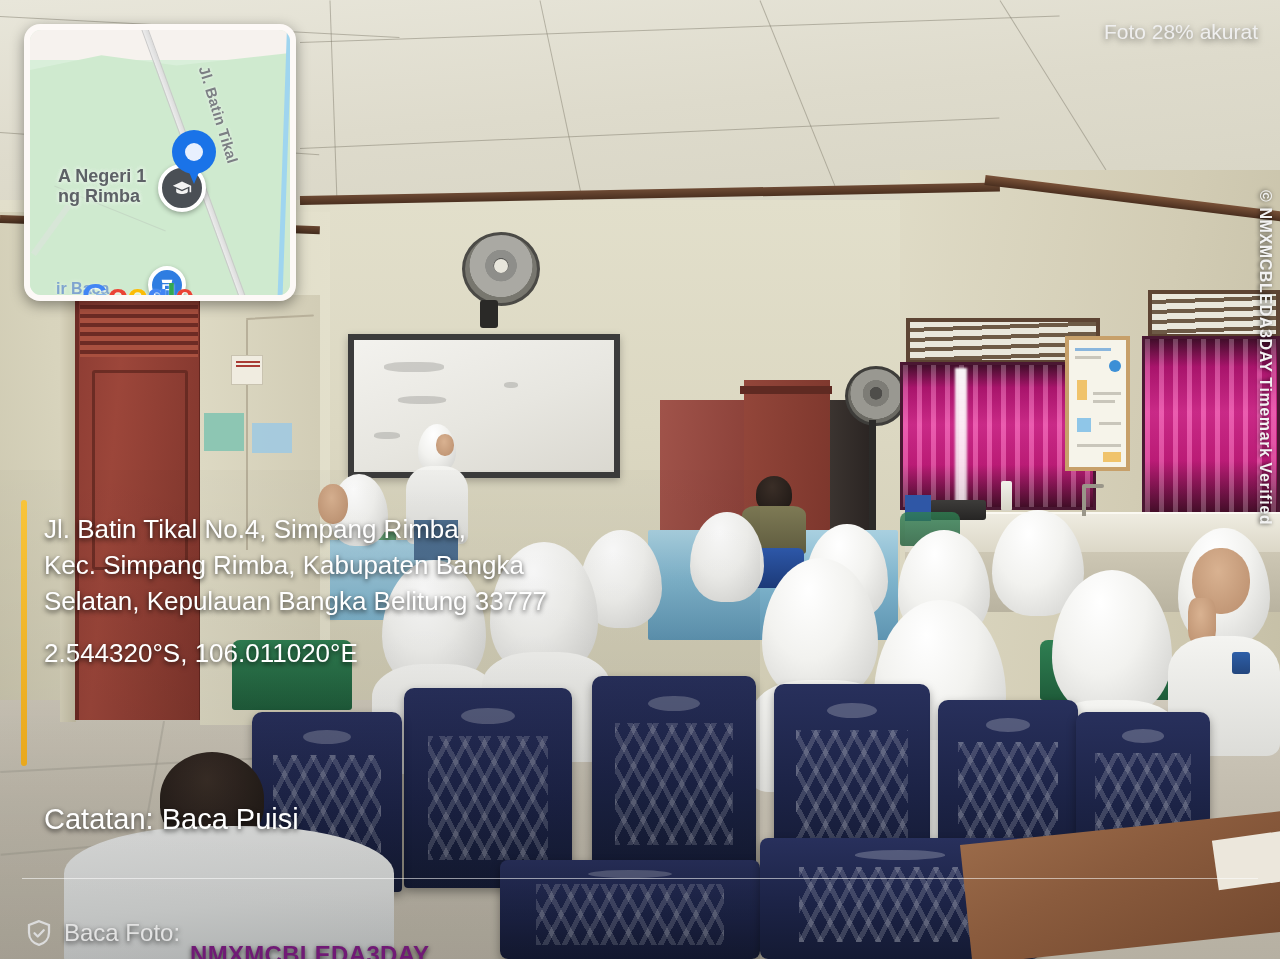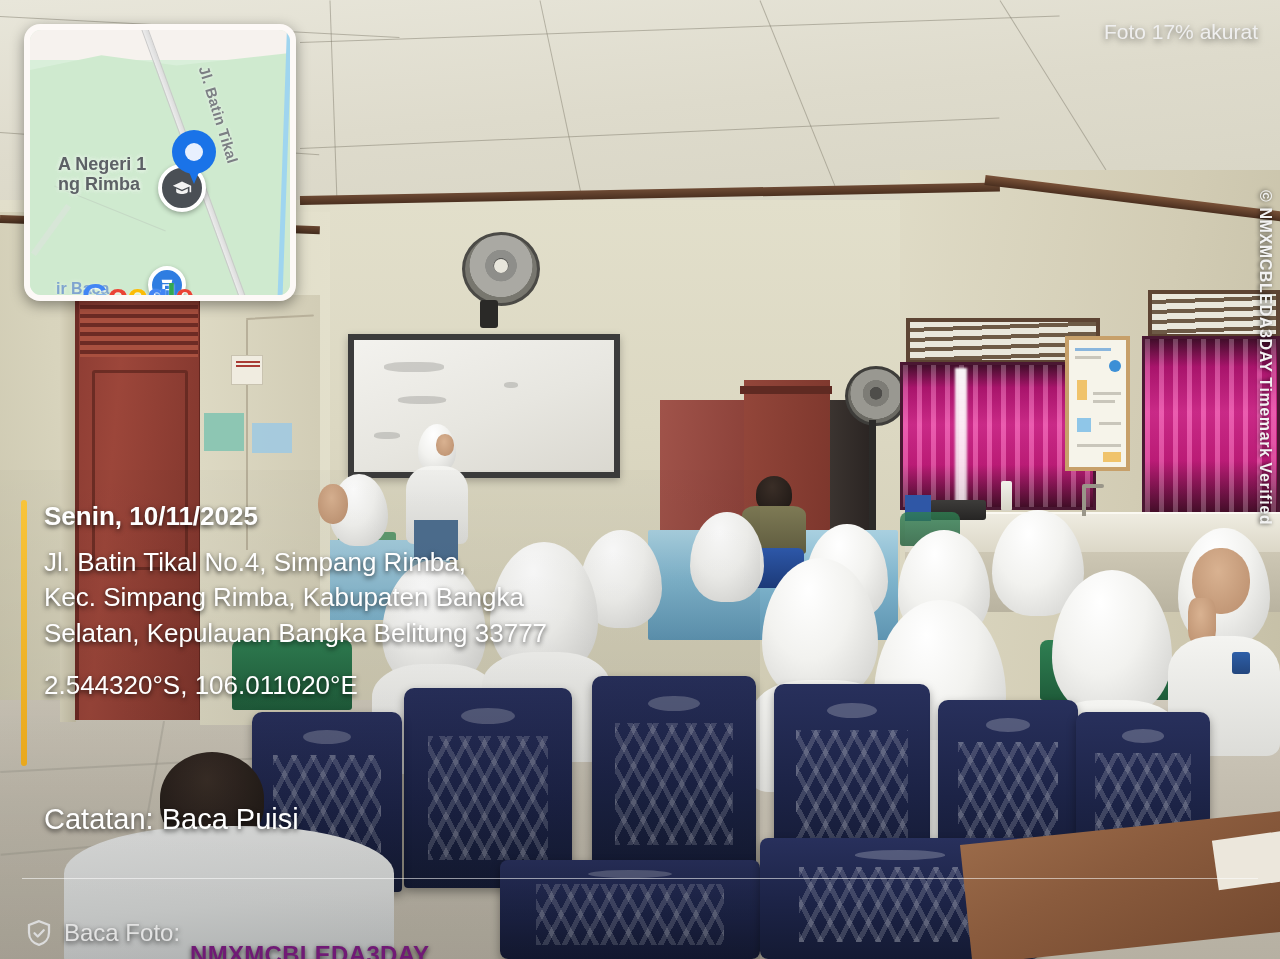--- a/index.html
+++ b/index.html
@@ -338,21 +338,21 @@
     background:#d7e6d7;transform:rotate(36deg);
   }
   .map-street-label{
     position:absolute;left:182px;top:34px;
     transform:rotate(73deg);transform-origin:left top;
     font-size:15px;color:#7c7f84;font-weight:600;letter-spacing:.3px;
     white-space:nowrap;
     text-shadow:0 0 3px #e6f3e6,0 0 3px #e6f3e6;
   }
   .map-place-label{
-    position:absolute;left:28px;top:124px;
+    position:absolute;left:28px;top:136px;
     font-size:18px;line-height:1.12;color:#5d6166;font-weight:600;
     text-shadow:0 0 4px #e6f3e6,0 0 4px #e6f3e6,0 0 4px #e6f3e6;
     white-space:pre;
   }
   .map-sublabel{
     position:absolute;left:26px;top:250px;
     font-size:16px;color:#7fa4cf;font-weight:600;white-space:nowrap;
     text-shadow:0 0 4px #e6f3e6;
   }
   .map-pin{
@@ -675,32 +675,31 @@
           </svg>
         </div>
 
         <div class="gmark">
           <b style="color:#4285F4">G</b><b style="color:#EA4335">o</b><b style="color:#FBBC05">o</b><b style="color:#4285F4">g</b><b style="color:#34A853">l</b><b style="color:#EA4335">e</b>
         </div>
       </div>
     </div>
 
     <div class="brand">
-      <div class="brand-sub">Foto 17% akurat</div>
+      <div class="brand-sub">Foto 28% akurat</div>
     </div>
 
     <div class="vstrip">
       <span>© NMXMCBLEDA3DAY   Timemark Verified</span>
     </div>
 
 
     <div class="accent-bar"></div>
 
     <div class="info">
-      <div class="date">Senin, 10/11/2025</div>
       <div class="addr">Jl. Batin Tikal No.4, Simpang Rimba,
 Kec. Simpang Rimba, Kabupaten Bangka
 Selatan, Kepulauan Bangka Belitung 33777</div>
       <div class="coords">2.544320°S, 106.011020°E</div>
     </div>
 
     <div class="note">Catatan: Baca Puisi</div>
 
     <div class="divider"></div>
 

